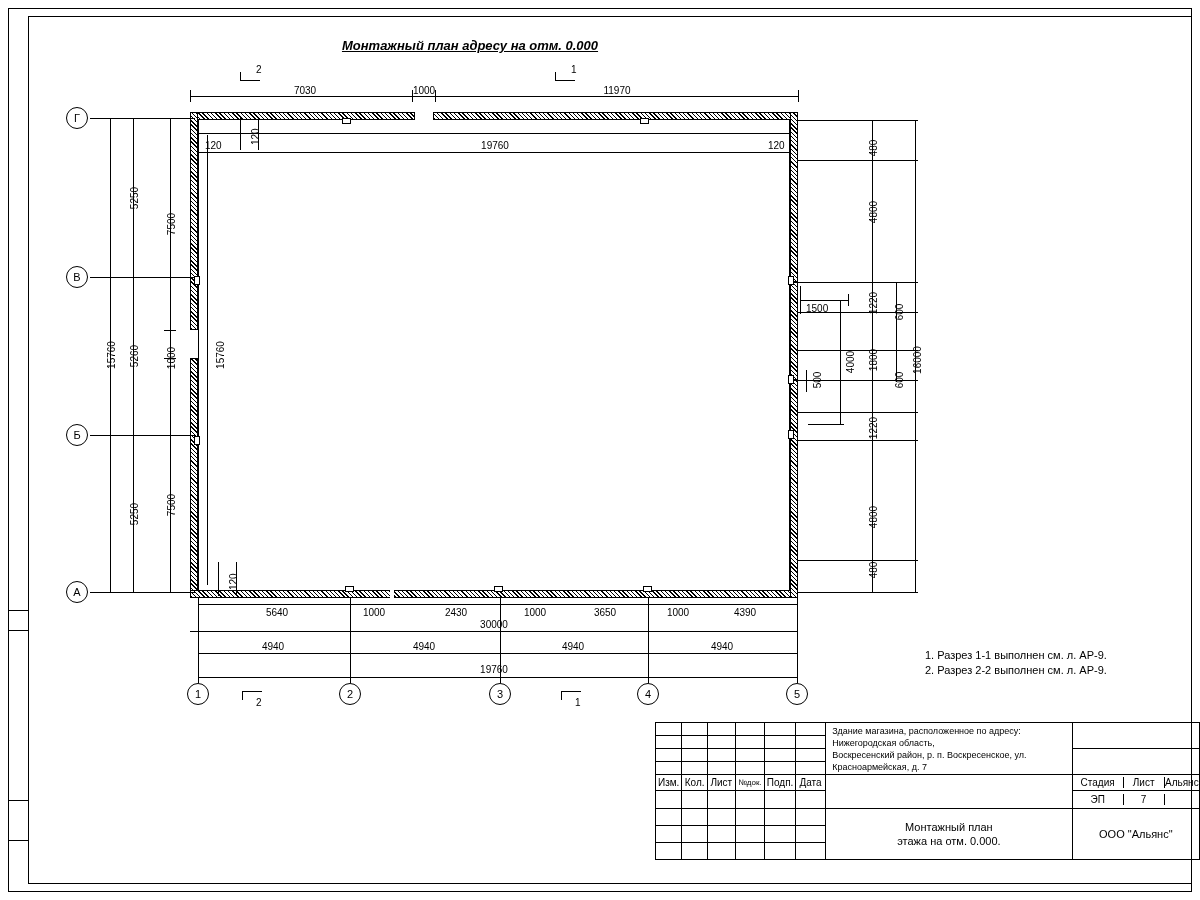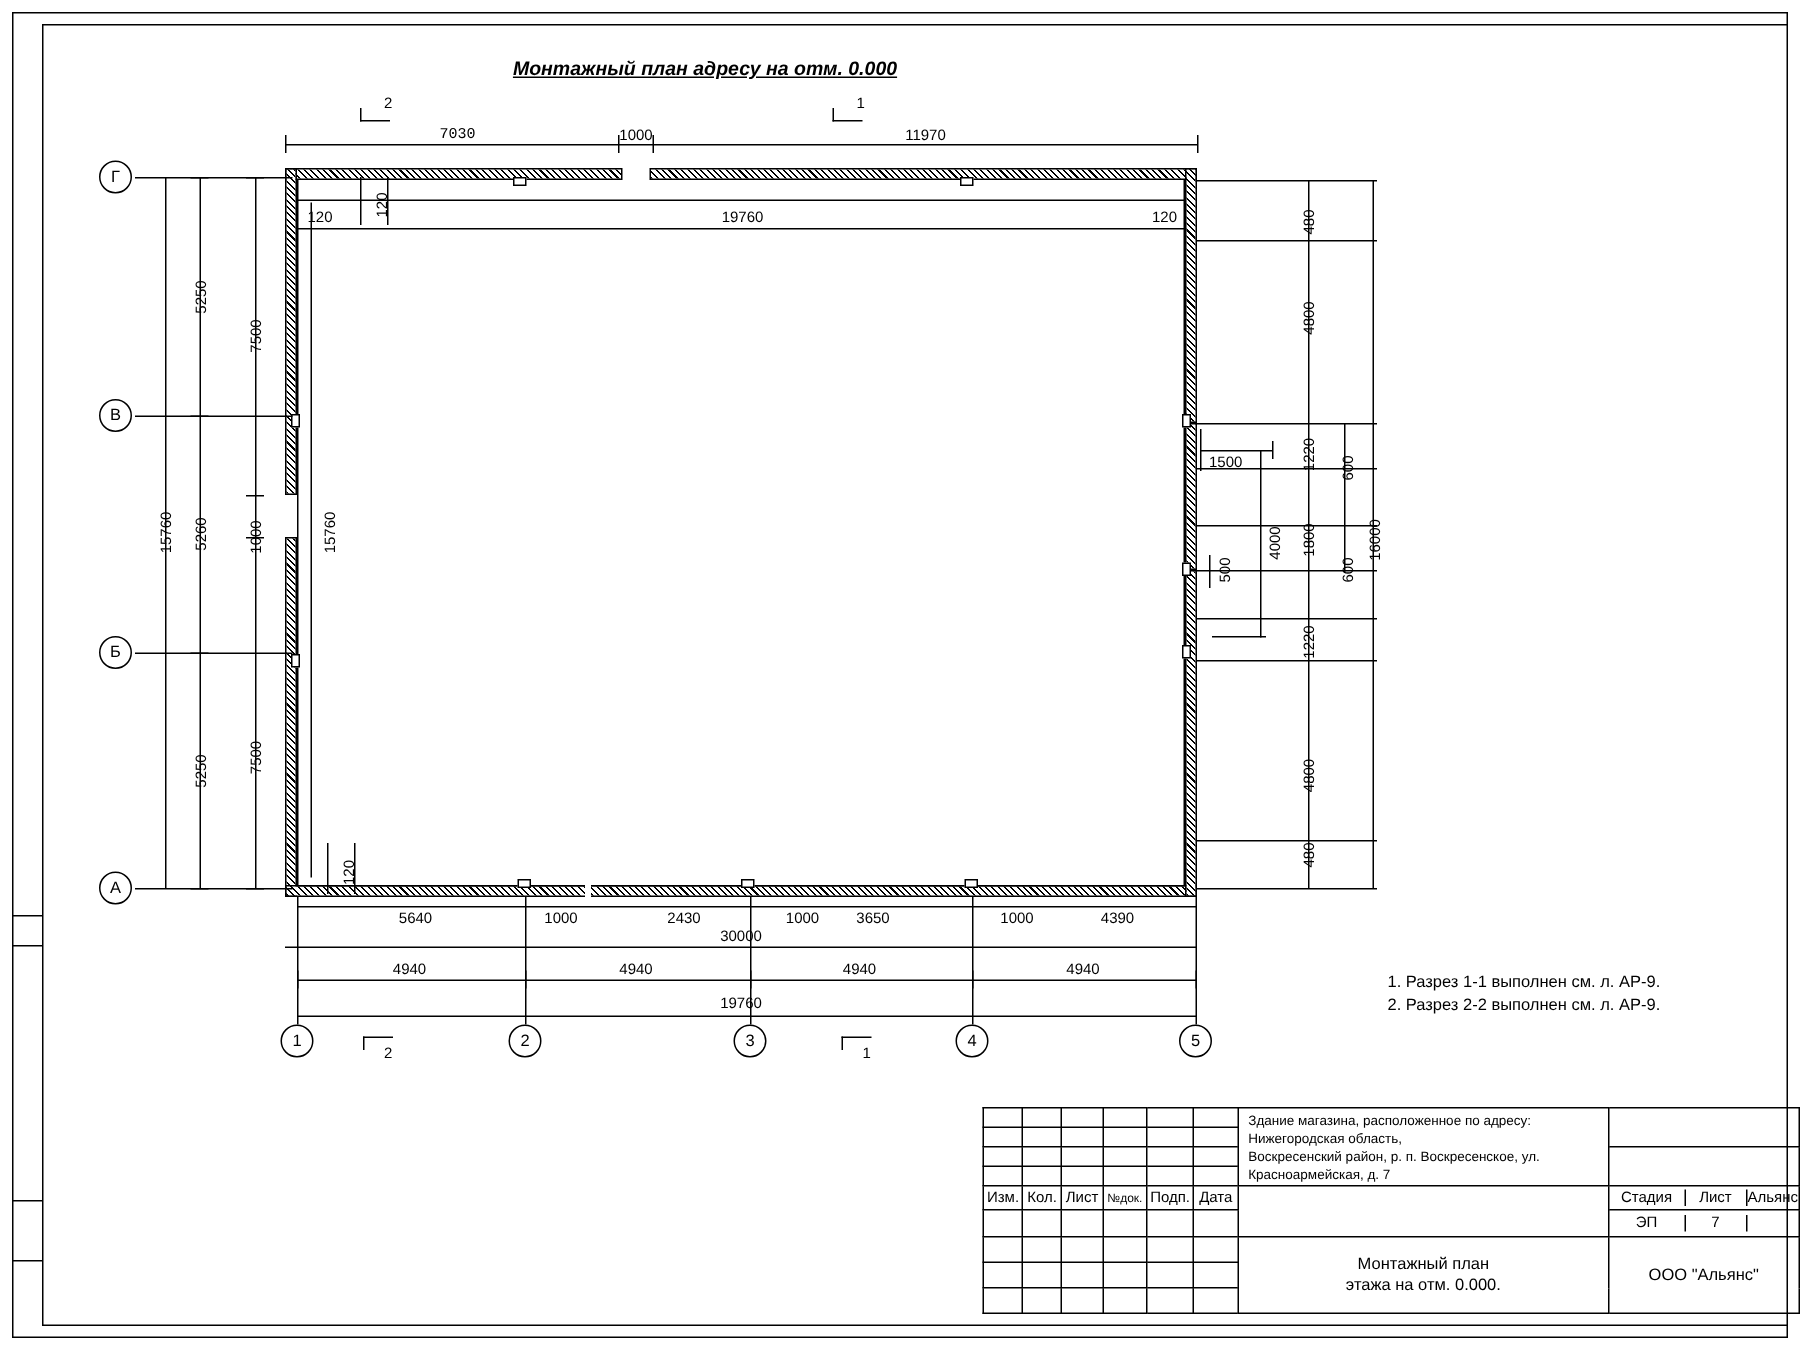--- a/index.html
+++ b/index.html
@@ -10,21 +10,21 @@
   .v{width:1px;}
   .txt{position:absolute;font-size:10px;line-height:11px;white-space:nowrap;}
   .txt.c{transform:translateX(-50%);}
   .rot{transform:rotate(-90deg);transform-origin:0 0;}
   .rotc{transform:rotate(-90deg) translateX(-50%);transform-origin:0 0;}
   .circ{position:absolute;width:22px;height:22px;border:1px solid #000;border-radius:50%;box-sizing:border-box;
         font-size:11px;text-align:center;line-height:20px;background:#fff;}
   .title{position:absolute;font-size:13px;font-style:italic;font-weight:bold;text-decoration:underline;}
   .wallhatch{position:absolute;background:repeating-linear-gradient(45deg,#000 0 1px,#fff 1px 3px);border:1px solid #000;box-sizing:border-box;}
   .beam{position:absolute;border:1px solid #000;background:#fff;box-sizing:border-box;}
-  table.stamp{position:absolute;border-collapse:collapse;font-size:10px;margin-top:16px;}
+  table.stamp{position:absolute;border-collapse:collapse;font-size:10px;}
   table.stamp td{border:1px solid #000;padding:0;text-align:center;vertical-align:middle;}
   .note{position:absolute;font-size:11px;line-height:14px;white-space:nowrap;}
 </style>
 </head>
 <body>
 
 <div id="sheet">
 
   <div class="ln v" style="left:8px;top:8px;height:884px;"></div>
   <div class="ln h" style="left:8px;top:8px;width:1184px;"></div>
@@ -107,21 +107,21 @@
 
   <div class="ln h" style="left:561px;top:691px;width:20px;"></div>
   <div class="ln v" style="left:561px;top:691px;height:9px;"></div>
   <div class="txt" style="left:575px;top:697px;">1</div>
 
   <div class="ln h" style="left:190px;top:96px;width:608px;"></div>
   <div class="ln v" style="left:190px;top:90px;height:12px;"></div>
   <div class="ln v" style="left:412px;top:90px;height:12px;"></div>
   <div class="ln v" style="left:435px;top:90px;height:12px;"></div>
   <div class="ln v" style="left:798px;top:90px;height:12px;"></div>
-  <div class="txt c" style="left:305px;top:85px;font-family:Liberation Mono, monospace;">7030</div>
+  <div class="txt c" style="left:305px;top:85px;">7030</div>
   <div class="txt c" style="left:424px;top:85px;">1000</div>
   <div class="txt c" style="left:617px;top:85px;">11970</div>
 
   <div class="ln h" style="left:198px;top:152px;width:592px;"></div>
   <div class="txt c" style="left:495px;top:140px;">19760</div>
   <div class="txt" style="left:205px;top:140px;">120</div>
   <div class="txt" style="left:768px;top:140px;">120</div>
 
   <div class="txt rot" style="left:250px;top:145px;">120</div>
   <div class="ln v" style="left:240px;top:118px;height:32px;"></div>
@@ -192,21 +192,21 @@
   <div class="ln h" style="left:798px;top:412px;width:120px;"></div>
   <div class="ln h" style="left:798px;top:440px;width:120px;"></div>
   <div class="ln h" style="left:798px;top:560px;width:120px;"></div>
   <div class="ln h" style="left:798px;top:592px;width:120px;"></div>
 
   <div class="ln h" style="left:198px;top:604px;width:600px;"></div>
   <div class="txt c" style="left:277px;top:607px;">5640</div>
   <div class="txt c" style="left:374px;top:607px;">1000</div>
   <div class="txt c" style="left:456px;top:607px;">2430</div>
   <div class="txt c" style="left:535px;top:607px;">1000</div>
-  <div class="txt c" style="left:582px;top:607px;">3650</div>
+  <div class="txt c" style="left:605px;top:607px;">3650</div>
   <div class="txt c" style="left:678px;top:607px;">1000</div>
   <div class="txt c" style="left:745px;top:607px;">4390</div>
 
   <div class="ln h" style="left:190px;top:631px;width:608px;"></div>
   <div class="txt c" style="left:494px;top:619px;">30000</div>
 
   <div class="ln h" style="left:198px;top:653px;width:600px;"></div>
   <div class="ln v" style="left:198px;top:647px;height:12px;"></div>
   <div class="ln v" style="left:350px;top:647px;height:12px;"></div>
   <div class="ln v" style="left:500px;top:647px;height:12px;"></div>

